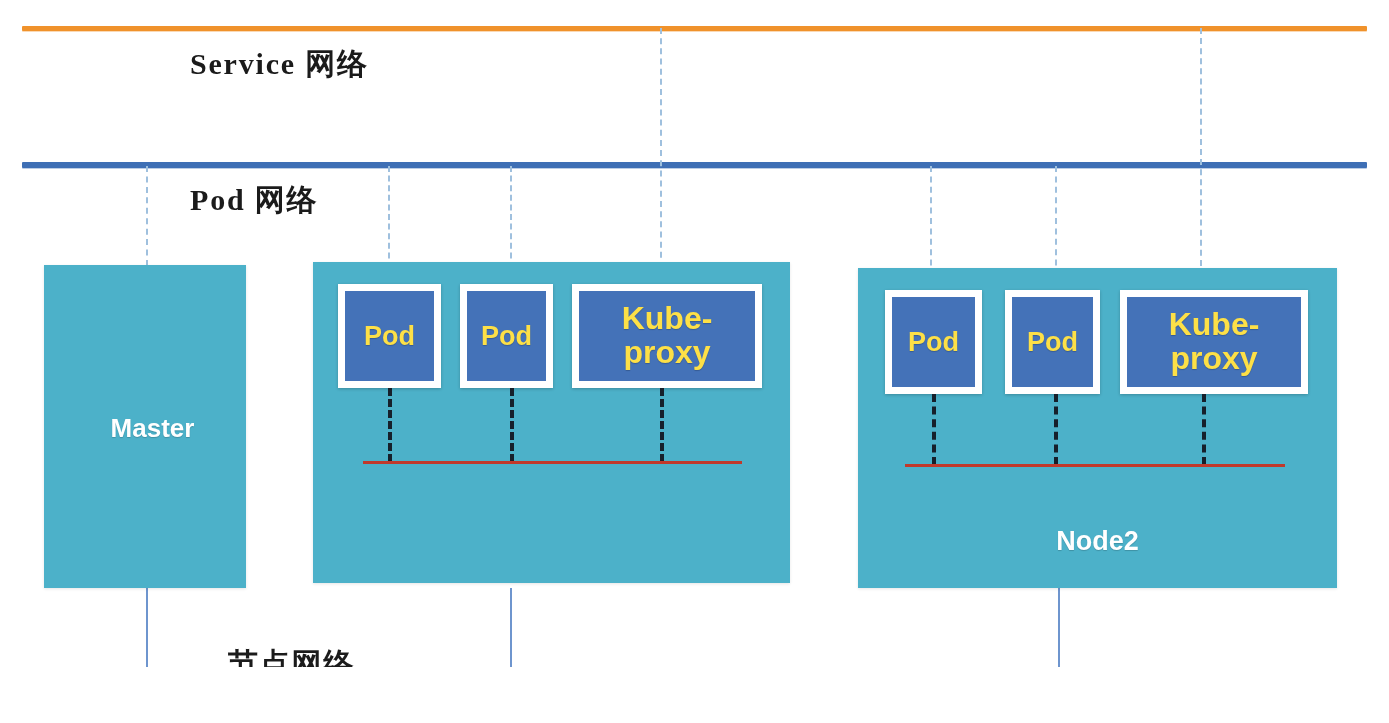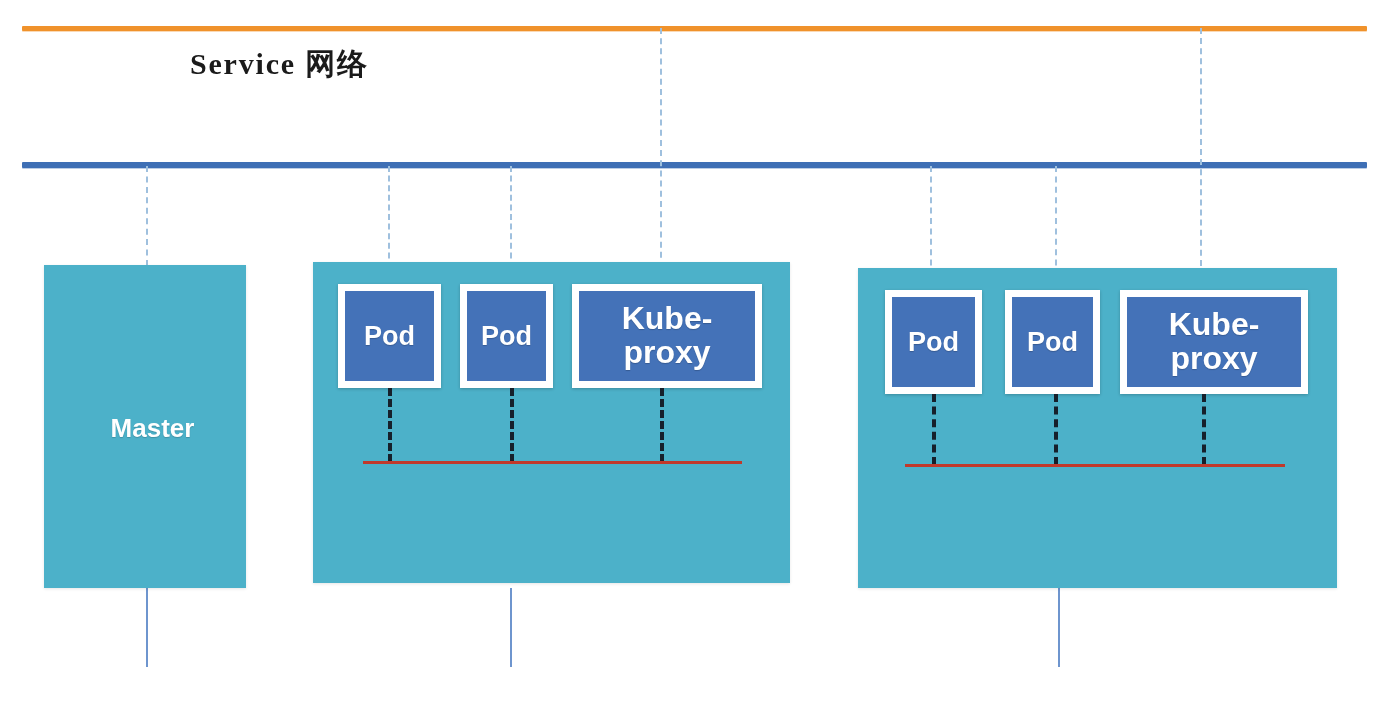--- a/index.html
+++ b/index.html
@@ -100,21 +100,21 @@
     position: absolute;
     background: #4472B8;
     border: 7px solid #ffffff;
     box-sizing: border-box;
     display: flex;
     align-items: center;
     justify-content: center;
     box-shadow: 0 1px 3px rgba(0,0,0,0.22);
   }
   .pod-card .pod-label {
-    color: #ffffff;
+    color: #fde047;
     font-weight: 700;
     font-size: 27px;
     line-height: 1.05;
     text-align: center;
     text-shadow: 0 1px 1px rgba(0,0,0,0.20);
     white-space: pre-line;
   }
   .pod-card.proxy .pod-label {
     font-size: 32px;
   }
@@ -123,23 +123,25 @@
 <body>
 
 <div id="canvas">
 
   <div class="net-line service" style="left:22px; top:26px; width:1345px; height:5px;"></div>
 
   <div class="net-label" style="left:190px; top:44px; font-size:30px;">Service 网络</div>
 
   <div class="net-line pod" style="left:22px; top:162px; width:1345px; height:6px;"></div>
 
+  <div class="net-label" style="left:190px; top:180px; font-size:30px;">Pod 网络</div>
 
   <div class="net-line node" style="left:22px; top:690px; width:1345px; height:6px;"></div>
 
+  <div class="net-label" style="left:228px; top:644px; font-size:30px;">节点网络</div>
 
   <div class="vdash" style="left:660px; top:28px; height:240px;"></div>
   <div class="vdash" style="left:1200px; top:28px; height:248px;"></div>
 
   <div class="vdash" style="left:146px; top:166px; height:100px;"></div>
   <div class="vdash" style="left:388px; top:166px; height:102px;"></div>
   <div class="vdash" style="left:510px; top:166px; height:102px;"></div>
   <div class="vdash" style="left:930px; top:166px; height:110px;"></div>
   <div class="vdash" style="left:1055px; top:166px; height:110px;"></div>
 
@@ -188,15 +190,16 @@
       <span class="pod-label">Kube-
 proxy</span>
     </div>
 
     <div class="vdash-dark" style="left:74px; top:126px; height:71px;"></div>
     <div class="vdash-dark" style="left:196px; top:126px; height:71px;"></div>
     <div class="vdash-dark" style="left:344px; top:126px; height:71px;"></div>
 
     <div class="red-bus" style="left:47px; top:196px; width:380px;"></div>
 
+    <div class="box-caption node-caption" style="top:258px;">Node2</div>
   </div>
 
 </div>
 
 </body></html>

